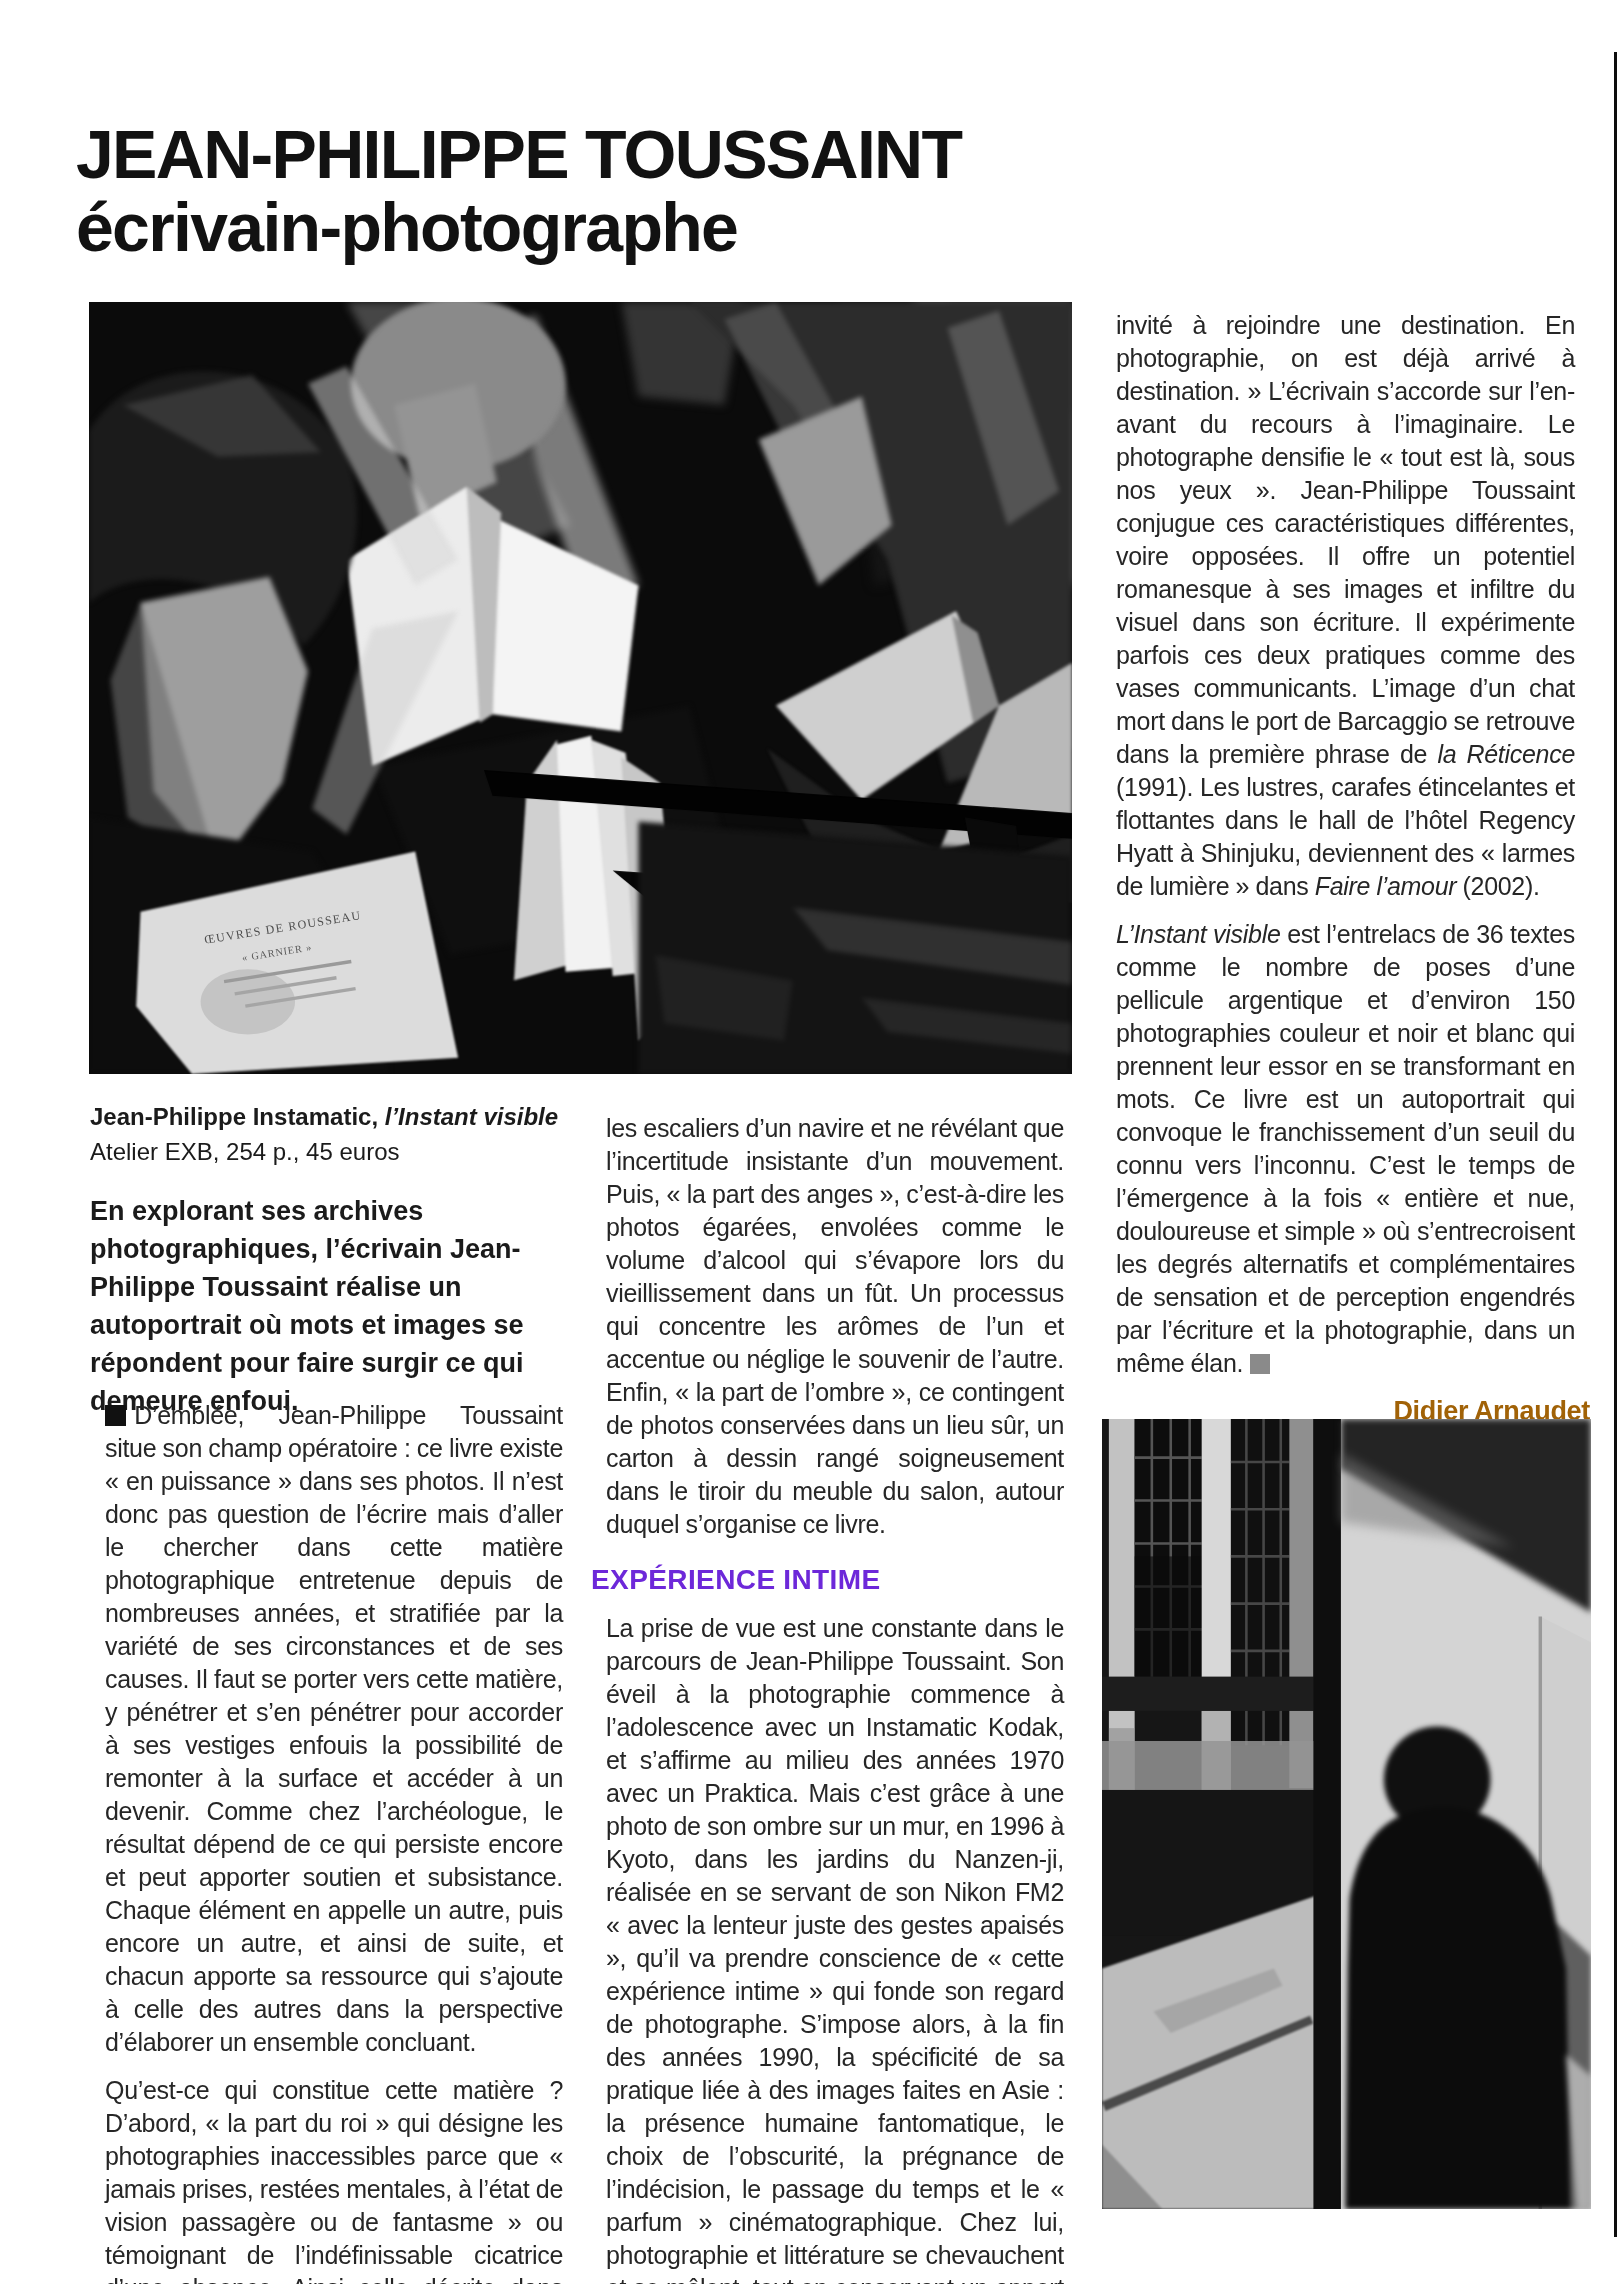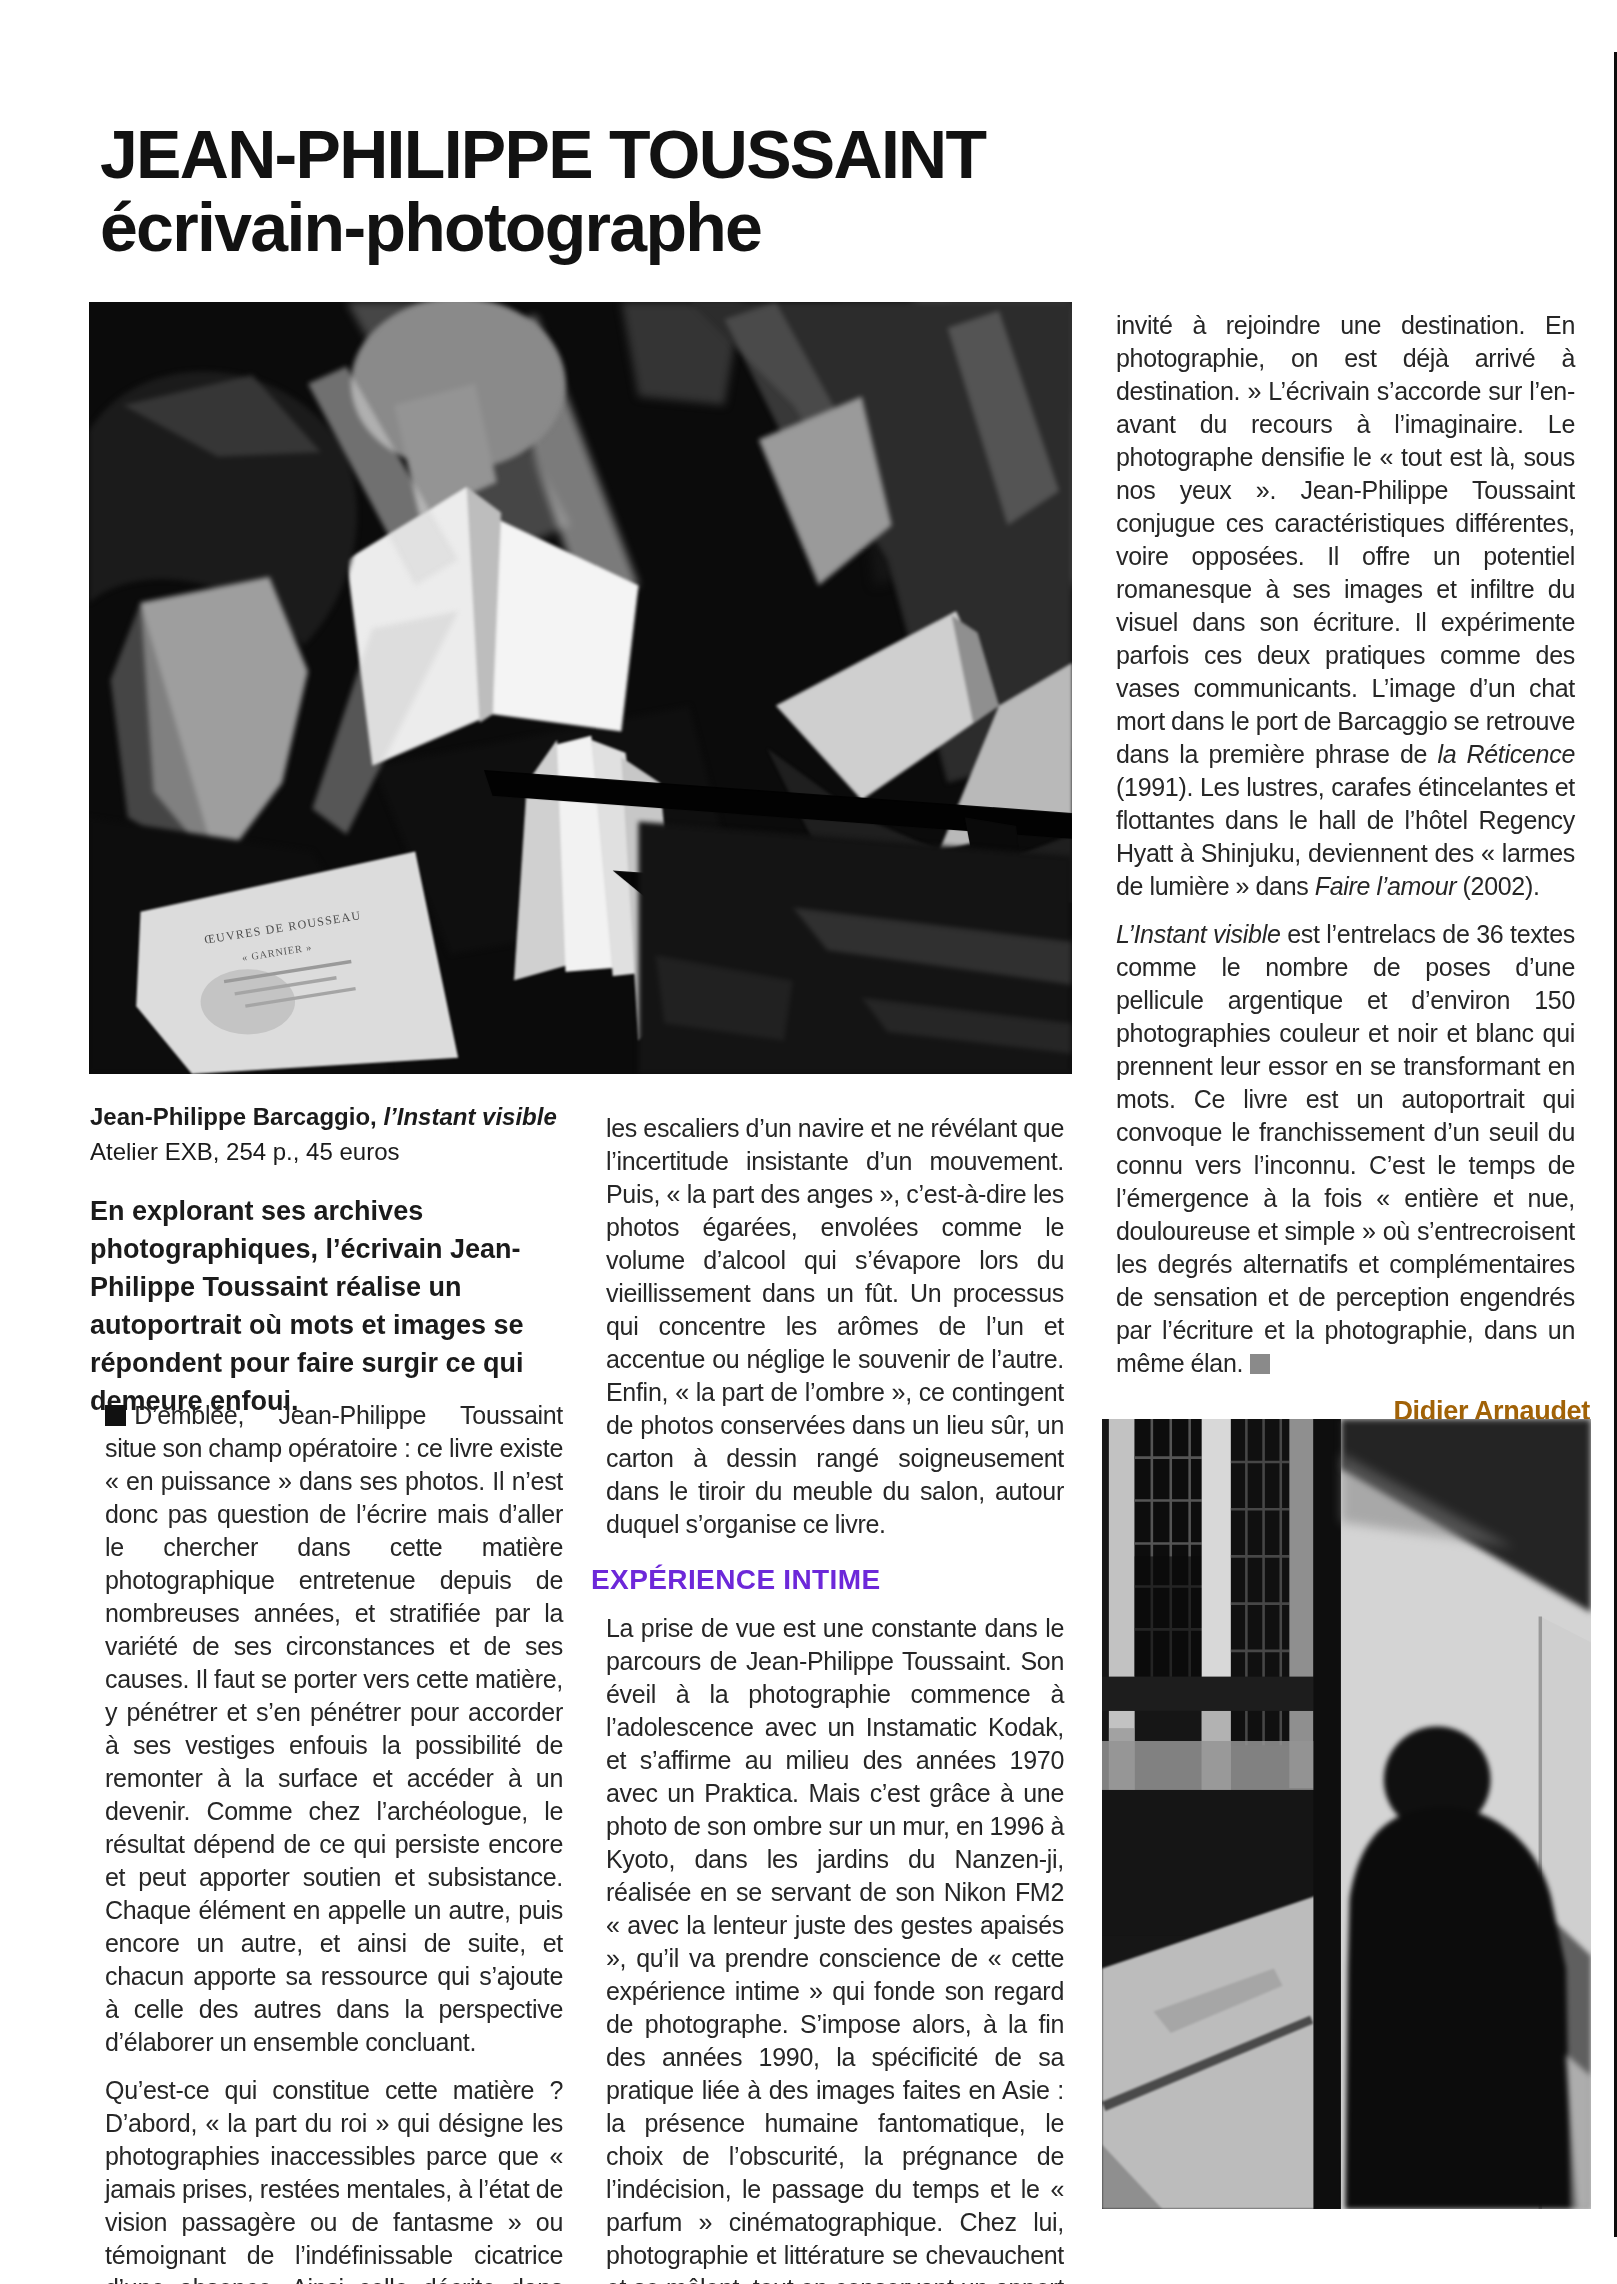--- a/index.html
+++ b/index.html
@@ -1,21 +1,21 @@
 <!DOCTYPE html>
 <html lang="fr" style="font-size:13.7px"><head>
 <meta charset="utf-8">
 <style>
   html,body{margin:0;padding:0;background:#e9e9e9;}
   .page{
     position:relative;width:1618px;height:2284px;background:#ffffff;
     font-family:"Liberation Sans", sans-serif;color:#242424;overflow:hidden;
   }
   .edge-line{position:absolute;right:0;top:52px;width:4.3px;height:2185px;background:#0c0c0c;}
-  .title{position:absolute;left:100px;top:118px;margin:0;font-size:68px;line-height:73px;
+  .title{position:absolute;left:76px;top:118px;margin:0;font-size:68px;line-height:73px;
          font-weight:bold;letter-spacing:-1.7px;color:#121212;}
   .title span{display:block;}
   .main-photo{position:absolute;left:89px;top:302px;width:983px;height:772px;margin:0;}
   .shadow-photo{position:absolute;left:1102px;top:1419px;width:489px;height:790px;margin:0;}
   .main-photo svg,.shadow-photo svg{display:block;width:100%;height:100%;}
   .caption{position:absolute;left:90px;top:1099px;width:486px;font-size:24px;line-height:35px;color:#1b1b1b;}
   .caption .b{font-weight:bold;}
   .caption .bi{font-weight:bold;font-style:italic;}
   .intro{position:absolute;left:90px;top:1192px;width:477px;font-size:27px;line-height:38px;
          font-weight:bold;color:#1b1b1b;}
@@ -125,21 +125,21 @@
       <g style="filter:blur(3px)">
         <polygon points="640,605 1145,645 1145,899 640,899" fill="#141414"></polygon>
         <polygon points="820,705 1145,745 1145,795 860,755" fill="#3a3a3a" opacity="0.75"></polygon>
         <polygon points="900,810 1145,840 1145,875 930,850" fill="#2b2b2b" opacity="0.8"></polygon>
         <polygon points="660,760 820,790 810,860 670,840" fill="#262626" opacity="0.7"></polygon>
       </g>
     </svg>
   </figure>
 
   <div class="caption">
-    <div><span class="b">Jean-Philippe Barcaggio, </span><span class="bi">l’Instant visible</span></div>
+    <div><span class="b">Jean-Philippe Instamatic, </span><span class="bi">l’Instant visible</span></div>
     <div>Atelier EXB, 254 p., 45 euros</div>
   </div>
 
   <div class="intro">En explorant ses archives photographiques, l’écrivain Jean-Philippe Toussaint réalise un autoportrait où mots et images se répondent pour faire surgir ce qui demeure enfoui.</div>
 
   <div class="col col1">
     <p><span class="sq-black"></span><span>D’emblée, Jean-Philippe Toussaint situe son champ opératoire : ce livre existe « en puissance » dans ses photos. Il n’est donc pas question de l’écrire mais d’aller le chercher dans cette matière photographique entretenue depuis de nombreuses années, et stratifiée par la variété de ses circonstances et de ses causes. Il faut se porter vers cette matière, y pénétrer et s’en pénétrer pour accorder à ses vestiges enfouis la possibilité de remonter à la surface et accéder à un devenir. Comme chez l’archéologue, le résultat dépend de ce qui persiste encore et peut apporter soutien et subsistance. Chaque élément en appelle un autre, puis encore un autre, et ainsi de suite, et chacun apporte sa ressource qui s’ajoute à celle des autres dans la perspective d’élaborer un ensemble concluant.</span></p>
     <p><span>Qu’est-ce qui constitue cette matière ? D’abord, « la part du roi » qui désigne les photographies inaccessibles parce que « jamais prises, restées mentales, à l’état de vision passagère ou de fantasme » ou témoignant de l’indéfinissable cicatrice d’une absence. Ainsi celle décrite dans son roman </span><span class="i">l’Appareil-photo</span><span> (1988) réalisée la nuit en courant dans</span></p>
   </div>
 

